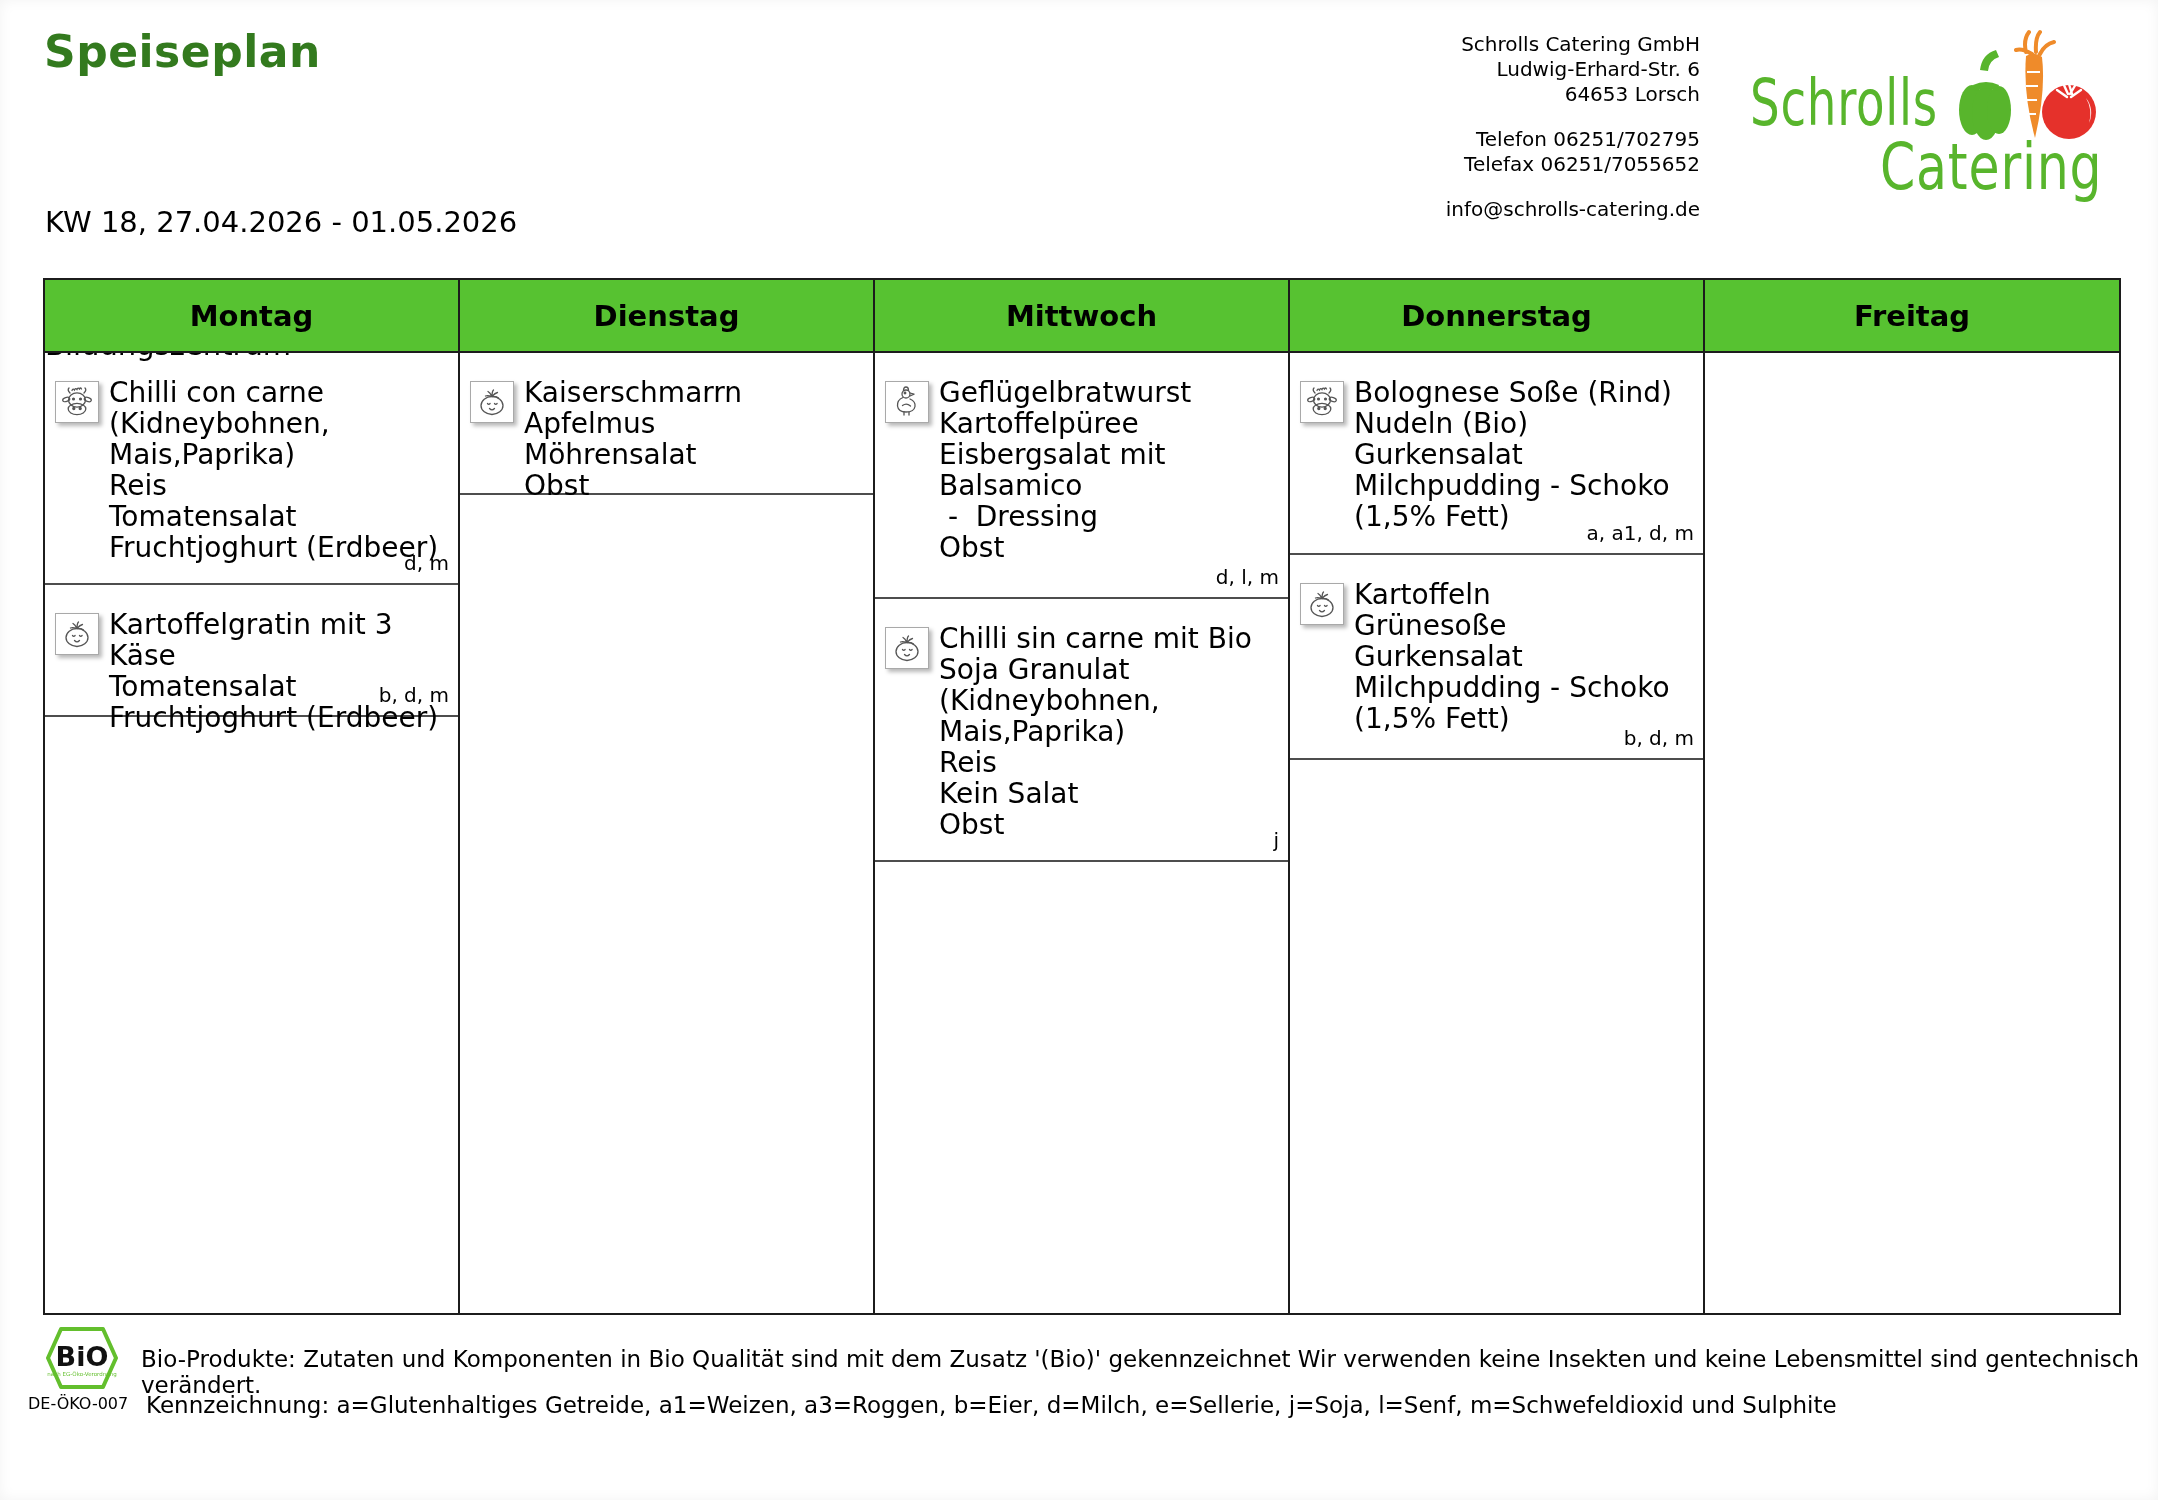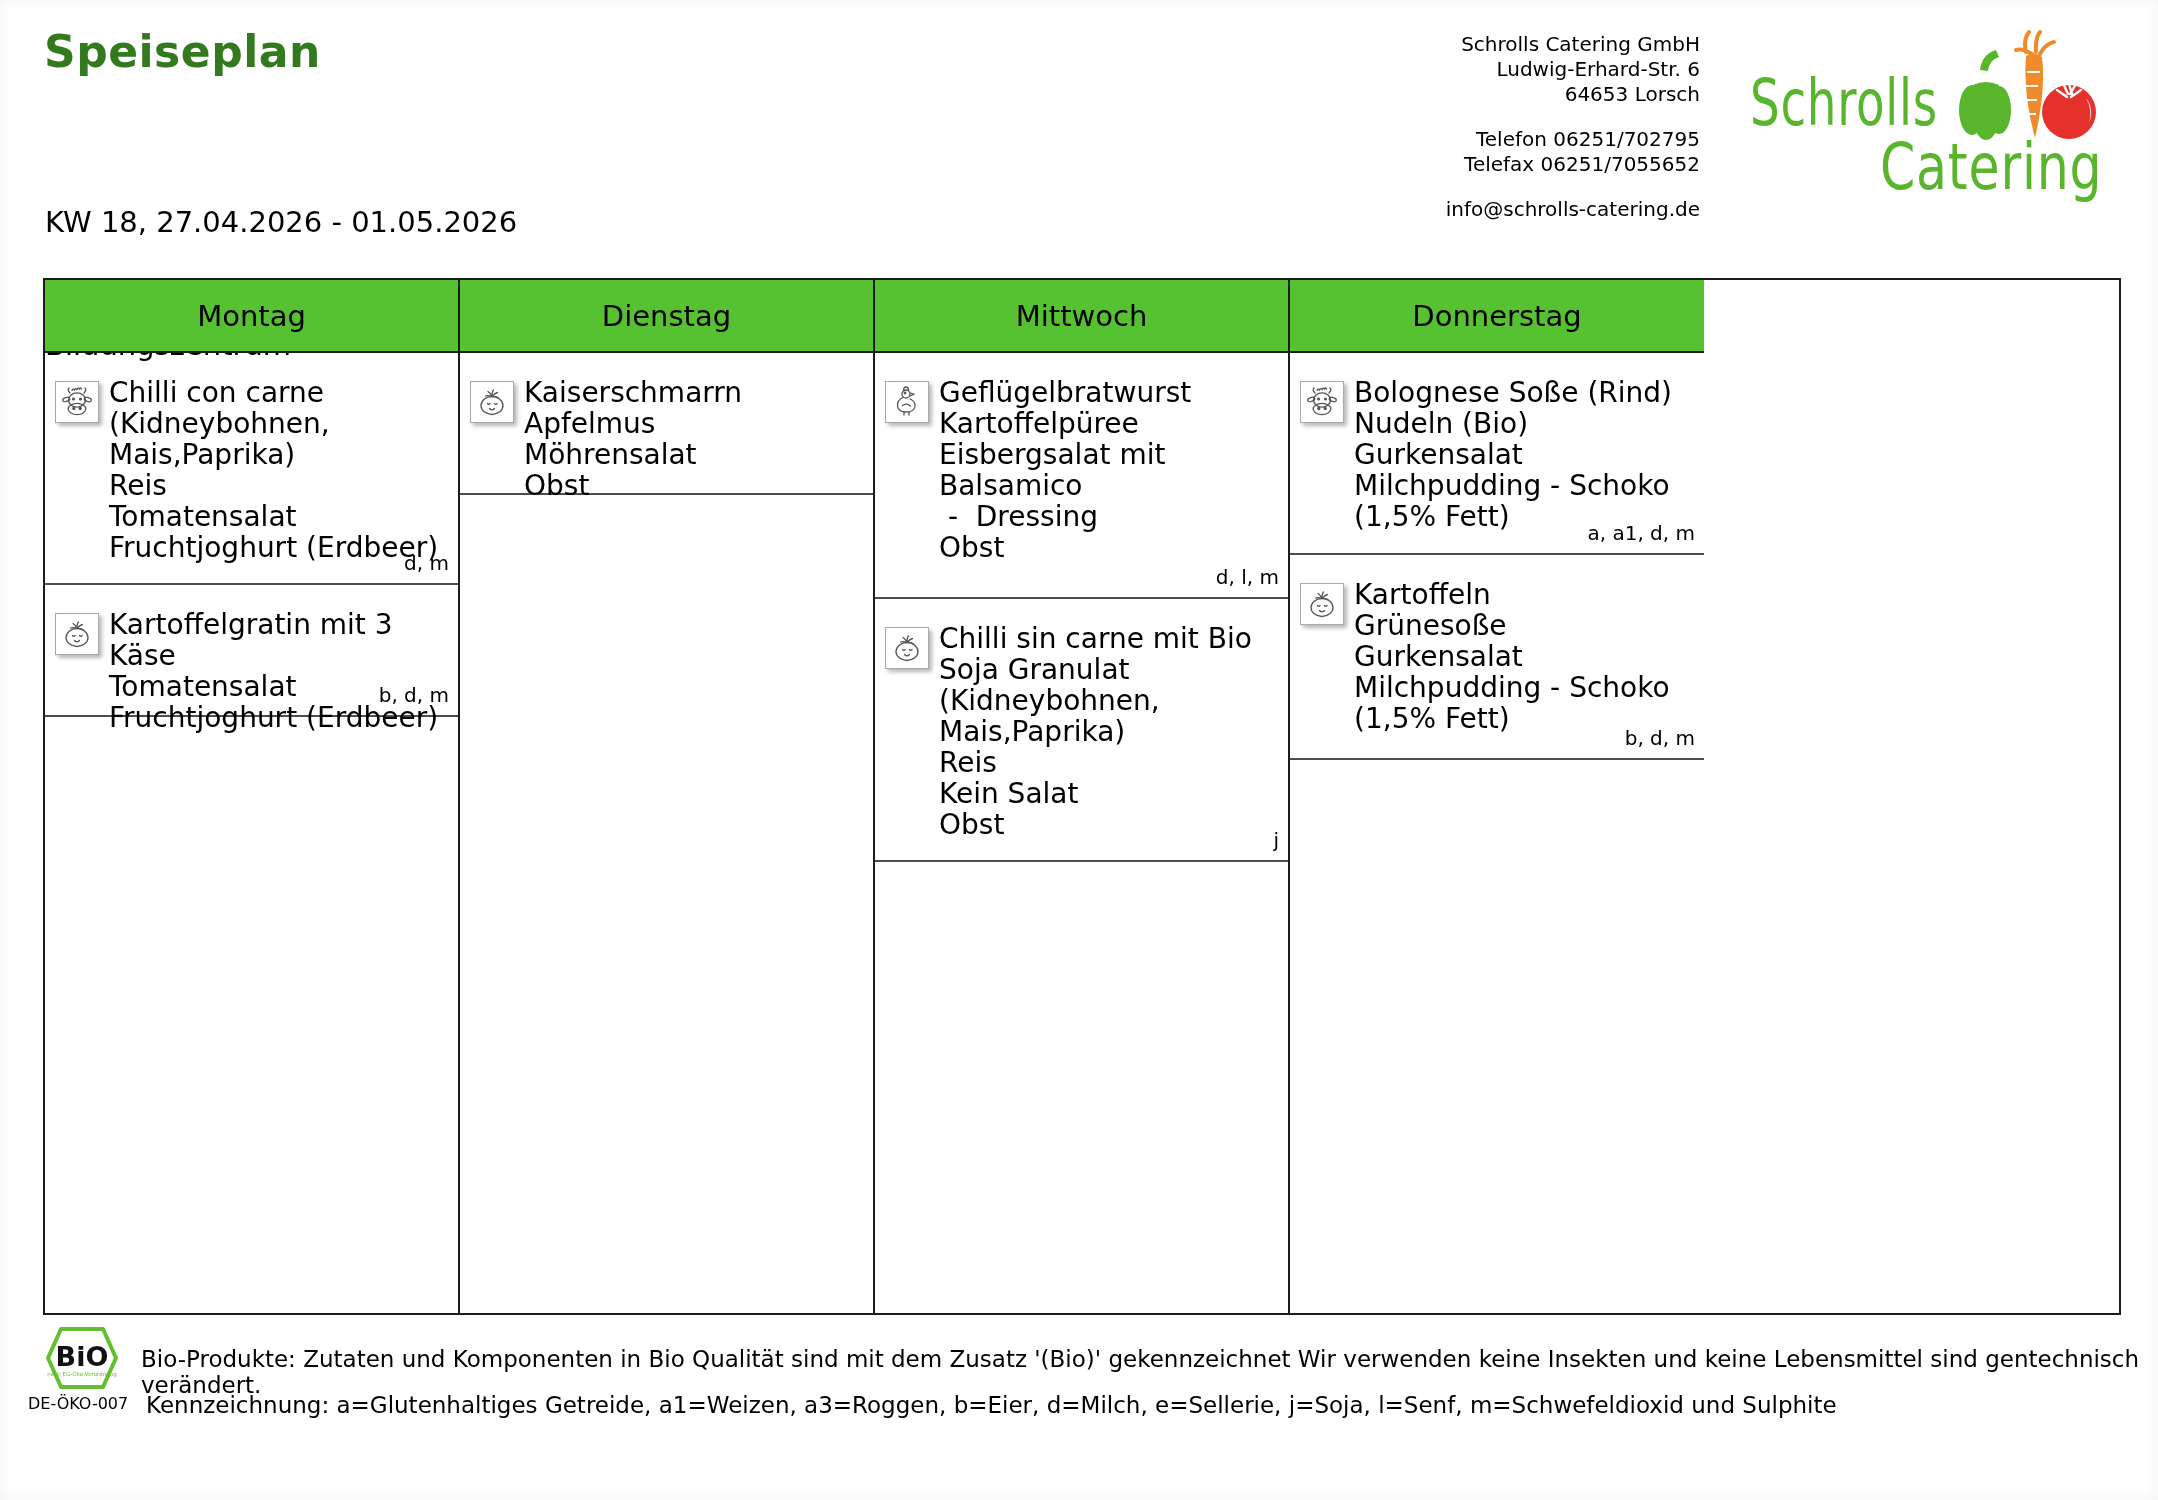--- a/index.html
+++ b/index.html
@@ -29,21 +29,21 @@
   
   #menu-table {
     left:43px; top:278px; width:2078px; height:1037px;
     border:2px solid #1c1c1c; box-sizing:border-box;
   }
   .col { position:absolute; top:0; bottom:0; box-sizing:border-box; width:415px; border-right:2px solid #1c1c1c; }
   .col:last-child { border-right:none; width:414px; }
   .day-head {
     height:73px; box-sizing:border-box; border-bottom:2px solid #1c1c1c;
     background:#57c231; display:flex; align-items:center; justify-content:center;
-    font-size:29px; font-weight:400;
+    font-size:29px; font-weight:700;
   }
   .meal { position:relative; box-sizing:border-box; border-bottom:2px solid #4d4d4d;padding-left:12px; }
   .meal-icon {
     position:absolute; left:10px; top:28px; width:44px; height:42px;
     background:#fff; border:1px solid #a9a9a9; box-sizing:border-box;
     box-shadow:3px 3px 4px rgba(0,0,0,0.28);
     display:flex; align-items:center; justify-content:center;
   }
   .meal-text {
     position:absolute; left:64px; top:24px; right:4px;
@@ -262,20 +262,23 @@
       </span>
       <span class="meal-text">Kartoffeln
 Grünesoße
 Gurkensalat
 Milchpudding - Schoko
 (1,5% Fett)</span>
       <span class="allergens">b, d, m</span>
     </div>
   </div>
 
+  <div class="col" style="left:1660px">
+    <div class="day-head">Freitag</div>
+  </div>
 </div>
 
 <svg class="abs" id="bio-seal" width="72" height="64" viewBox="0 0 72 64">
   <polygon points="15,3 57,3 70,32 57,61 15,61 2,32" fill="#ffffff" stroke="#63bf2d" stroke-width="4" stroke-linejoin="round"></polygon>
   <text x="36" y="40" text-anchor="middle" font-size="27" font-weight="bold" fill="#111">BiO</text>
   <text x="36" y="50" text-anchor="middle" font-size="5.5" fill="#63bf2d">nach EG-Öko-Verordnung</text>
 </svg>
 <div class="abs" id="bio-code">DE-ÖKO-007</div>
 <div class="abs" id="bio-note">Bio-Produkte: Zutaten und Komponenten in Bio Qualität sind mit dem Zusatz '(Bio)' gekennzeichnet Wir verwenden keine Insekten und keine Lebensmittel sind gentechnisch verändert.</div>
 <div class="abs" id="allergen-legend">Kennzeichnung: a=Glutenhaltiges Getreide, a1=Weizen, a3=Roggen, b=Eier, d=Milch, e=Sellerie, j=Soja, l=Senf, m=Schwefeldioxid und Sulphite</div>

